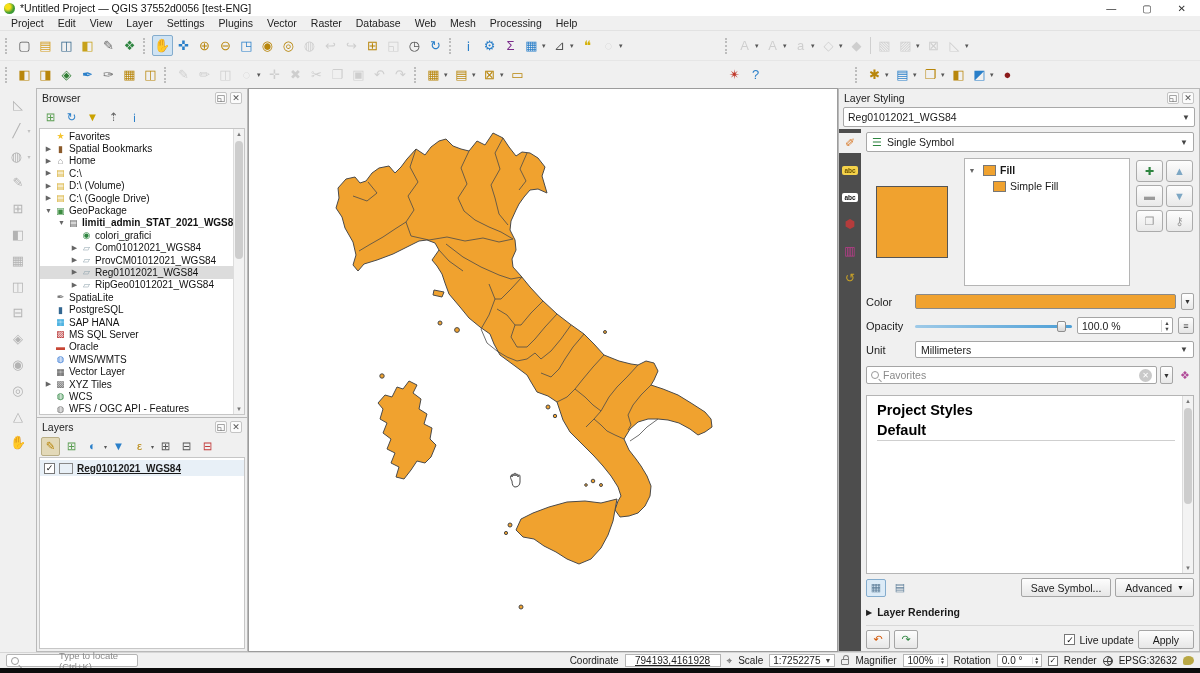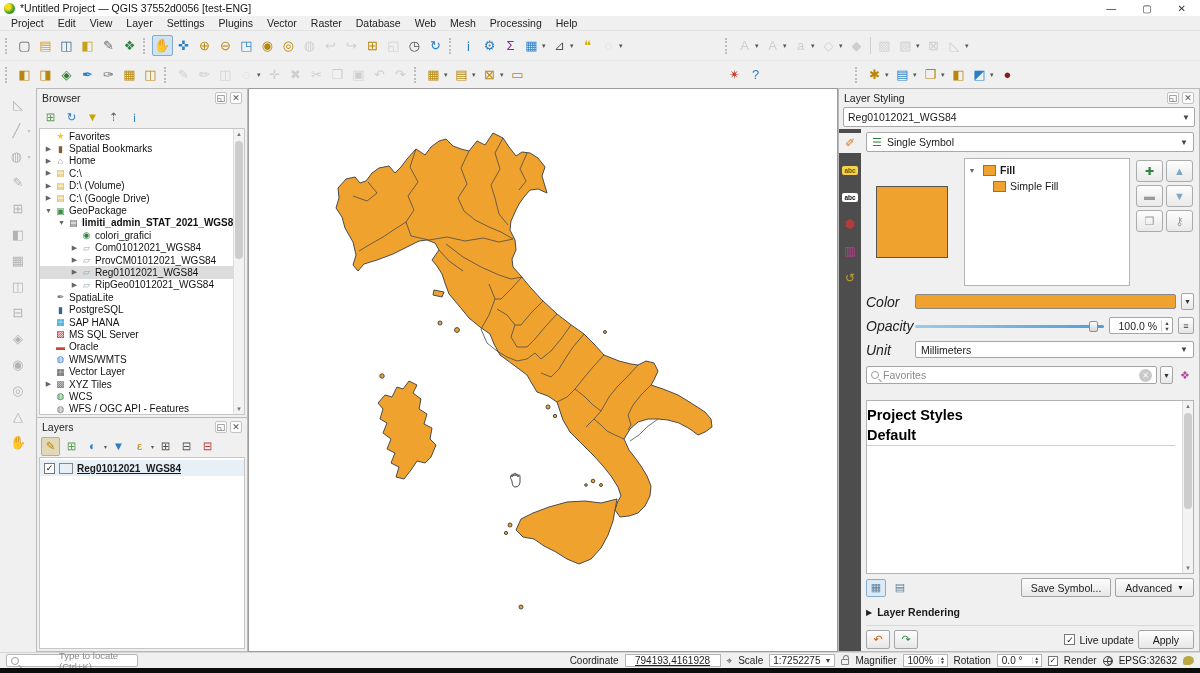--- a/index.html
+++ b/index.html
@@ -92,42 +92,42 @@
   .sym-preview-wrap { width:92px; display:flex; align-items:center; justify-content:center; }
   .sym-preview { width:72px; height:72px; border:1px solid #555; }
   .sym-tree { flex:1; background:#fff; border:1px solid #b5b5b5; padding-top:3px; }
   .st-row { height:16px; display:flex; align-items:center; gap:4px; font-size:10.5px; }
   .st-sw { width:13px; height:11px; border:1px solid #777; flex:0 0 auto; }
   .sym-btns { width:58px; display:grid; grid-template-columns:27px 27px; grid-auto-rows:22px; gap:3px; align-content:start; padding-top:2px; }
   .sbtn { border:1px solid #ababab; background:linear-gradient(#fdfdfd,#e9e9e9); border-radius:3px; display:flex; align-items:center; justify-content:center; font-size:11px; }
   .sbtn.dis { color:#aab6c0; }
 
   .prop-row { display:flex; align-items:center; margin-top:7px; gap:5px; }
-  .prop-label { width:44px; font-size:14px; color:#222; flex:0 0 auto;font-style:italic; }
+  .prop-label { width:44px; font-size:11px; color:#222; flex:0 0 auto; }
   .color-bar { flex:1; height:15px; border:1px solid #8a8a8a; border-radius:2px; }
   .mini-drop { width:13px; height:17px; border:1px solid #a5a5a5; background:linear-gradient(#fff,#e8e8e8); border-radius:2px; display:flex; align-items:center; justify-content:center; font-size:7px; color:#333; }
   .slider { flex:1; height:14px; position:relative; }
   .slider .groove { position:absolute; top:6px; left:0; right:0; height:3px; background:linear-gradient(90deg,#9ecae8,#4d9fd6); border-radius:2px; }
   .slider .handle { position:absolute; top:2px; right:6px; width:9px; height:11px; background:linear-gradient(#fdfdfd,#d7d7d7); border:1px solid #8e8e8e; border-radius:2px; }
   .spin { height:17px; background:#fff; border:1px solid #a5a5a5; border-radius:2px; display:flex; align-items:center; }
   .spin .val { padding:0 4px; font-size:10.5px; }
   .spin .arrows { width:11px; display:flex; flex-direction:column; align-items:center; font-size:5.5px; color:#444; border-left:1px solid #d5d5d5; }
   .dd-btn { width:16px; height:17px; border:1px solid #a5a5a5; background:linear-gradient(#fdfdfd,#e5e5e5); border-radius:2px; display:flex; align-items:center; justify-content:center; font-size:9px; color:#333; }
   .unit-combo { flex:1; height:17px; background:#fff; border:1px solid #a5a5a5; border-radius:2px; display:flex; align-items:center; padding:0 5px; font-size:10.5px; }
   .unit-combo .caret { margin-left:auto; font-size:8px; color:#444; }
 
   .fav-row { display:flex; align-items:center; gap:3px; margin-top:8px; }
   .search-box { flex:1; height:18px; background:#fff; border:1px solid #a5a5a5; border-radius:2px; display:flex; align-items:center; gap:4px; padding:0 4px; }
   .mag { width:8px; height:8px; border:1.3px solid #9a9a9a; border-radius:50%; position:relative; flex:0 0 auto; }
   .mag::after { content:""; position:absolute; width:4px; height:1.3px; background:#9a9a9a; transform:rotate(45deg); left:6px; top:8px; }
   .ph { color:#8a8a8a; font-size:10.5px; }
   .clear-btn { margin-left:auto; width:13px; height:13px; border-radius:50%; background:#c9c9c9; color:#fff; font-size:8px; display:flex; align-items:center; justify-content:center; }
   .styleman-btn { width:18px; height:18px; display:flex; align-items:center; justify-content:center; font-size:11px; color:#b04a98; }
 
-  .styles-box { flex:1; background:#fff; border:1px solid #b5b5b5; margin-top:16px; position:relative; overflow:hidden; padding:6px 18px 4px 0; }
+  .styles-box { flex:1; background:#fff; border:1px solid #b5b5b5; margin-top:11px; position:relative; overflow:hidden; padding:6px 18px 4px 10px; }
   .styles-h1 { font-size:14.5px; font-weight:bold; color:#000; }
   .styles-h2 { font-size:14.5px; font-weight:bold; color:#000; margin-top:4px; border-bottom:1px solid #cfcfcf; padding-bottom:2px; }
   .styles-grid { display:grid; grid-template-columns:1fr 1fr 1fr; row-gap:14px; margin-top:12px; }
   .style-cell { display:flex; flex-direction:column; align-items:center; gap:12px; }
   .sw { width:55px; height:44px; }
   .sw-gradient-plasma { background:linear-gradient(135deg,#2a0a5e 0%,#8a1f8f 35%,#e3593c 65%,#fbc02d 88%,#f9e64a 100%); border:1px solid #222; }
   .sw-gray-fill { background:#9b9b9b; }
   .sw-hatch-fwd { border:2px solid #111; background:repeating-linear-gradient(135deg,#fff 0 3.5px,#222 3.5px 4.6px); }
   .sw-hatch-back { border:2px solid #111; background:repeating-linear-gradient(45deg,#fff 0 3.5px,#222 3.5px 4.6px); }
   .sw-hatch-cross { border:2px solid #111; background:repeating-linear-gradient(45deg,transparent 0 3.5px,#222 3.5px 4.6px),repeating-linear-gradient(135deg,#fff 0 3.5px,#222 3.5px 4.6px); }
@@ -740,21 +740,21 @@
             <span class="color-bar" style="background:#F0A22F;"></span>
             <span class="mini-drop">▼</span>
           </div>
 
           <div class="prop-row">
             <span class="prop-label">Opacity</span>
             <span class="slider">
               <span class="groove"></span>
                 <span class="handle"></span>
             </span>
-            <span class="spin" style="width:64px;text-align:right;">
+            <span class="spin" style="width:96px;">
               <span class="val" style="flex:1;">100.0 %</span>
               <span class="arrows">
                   <span>▲</span>
                   <span>▼</span>
                 </span>
             </span>
             <span class="dd-btn">≡</span>
           </div>
 
           <div class="prop-row">

